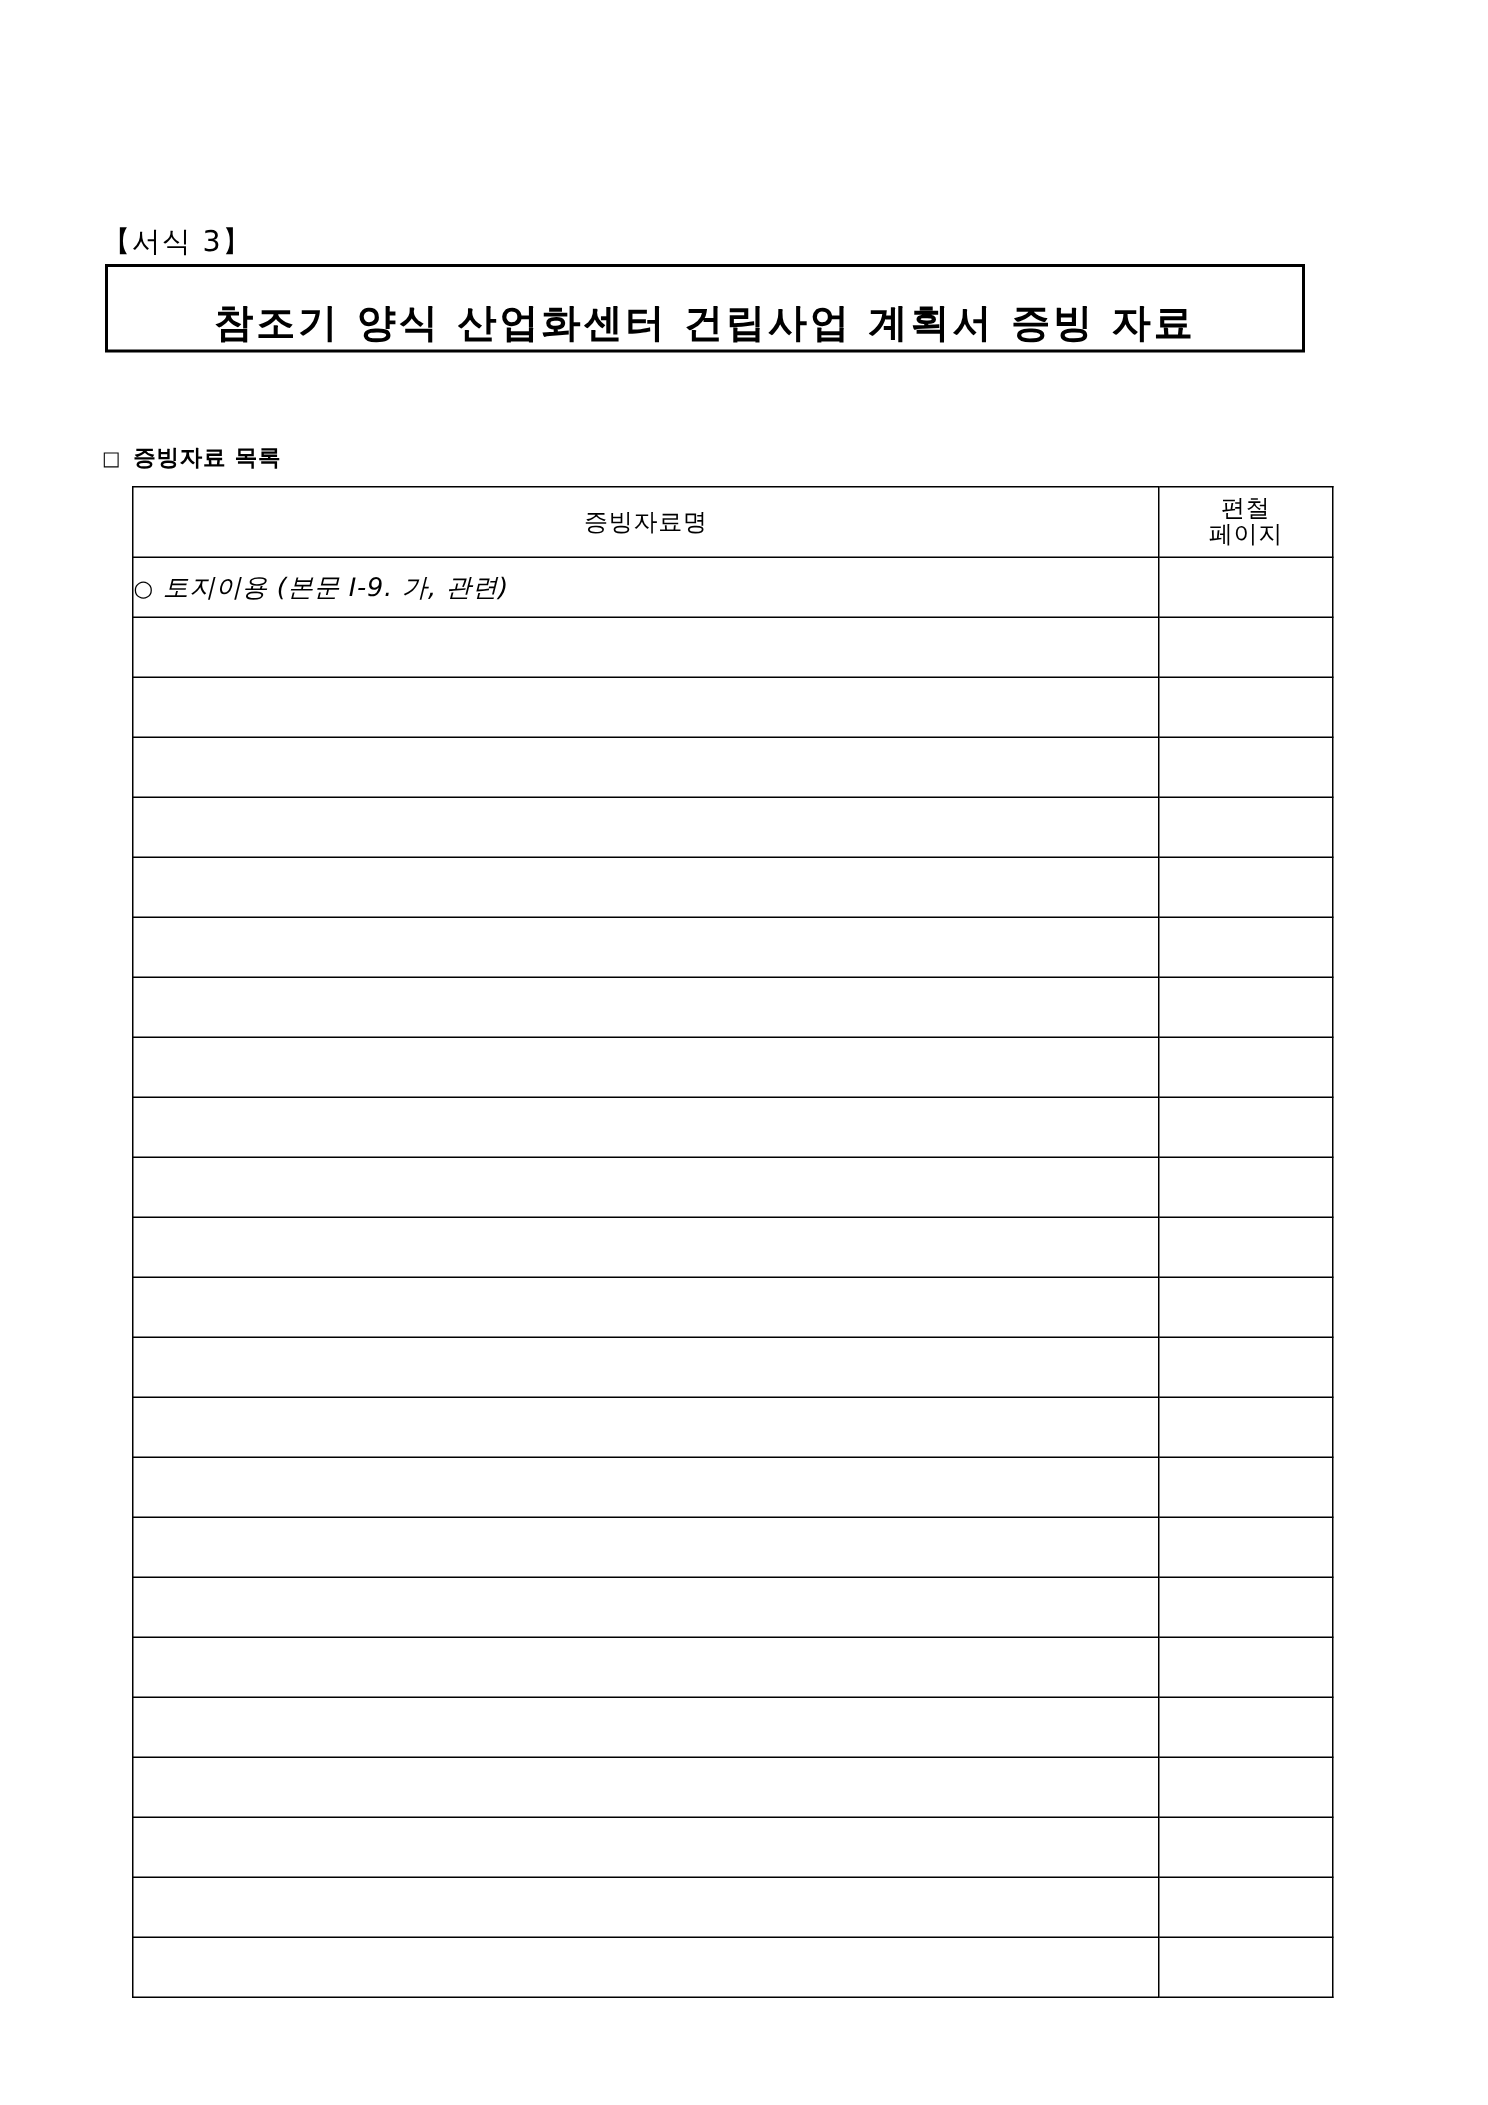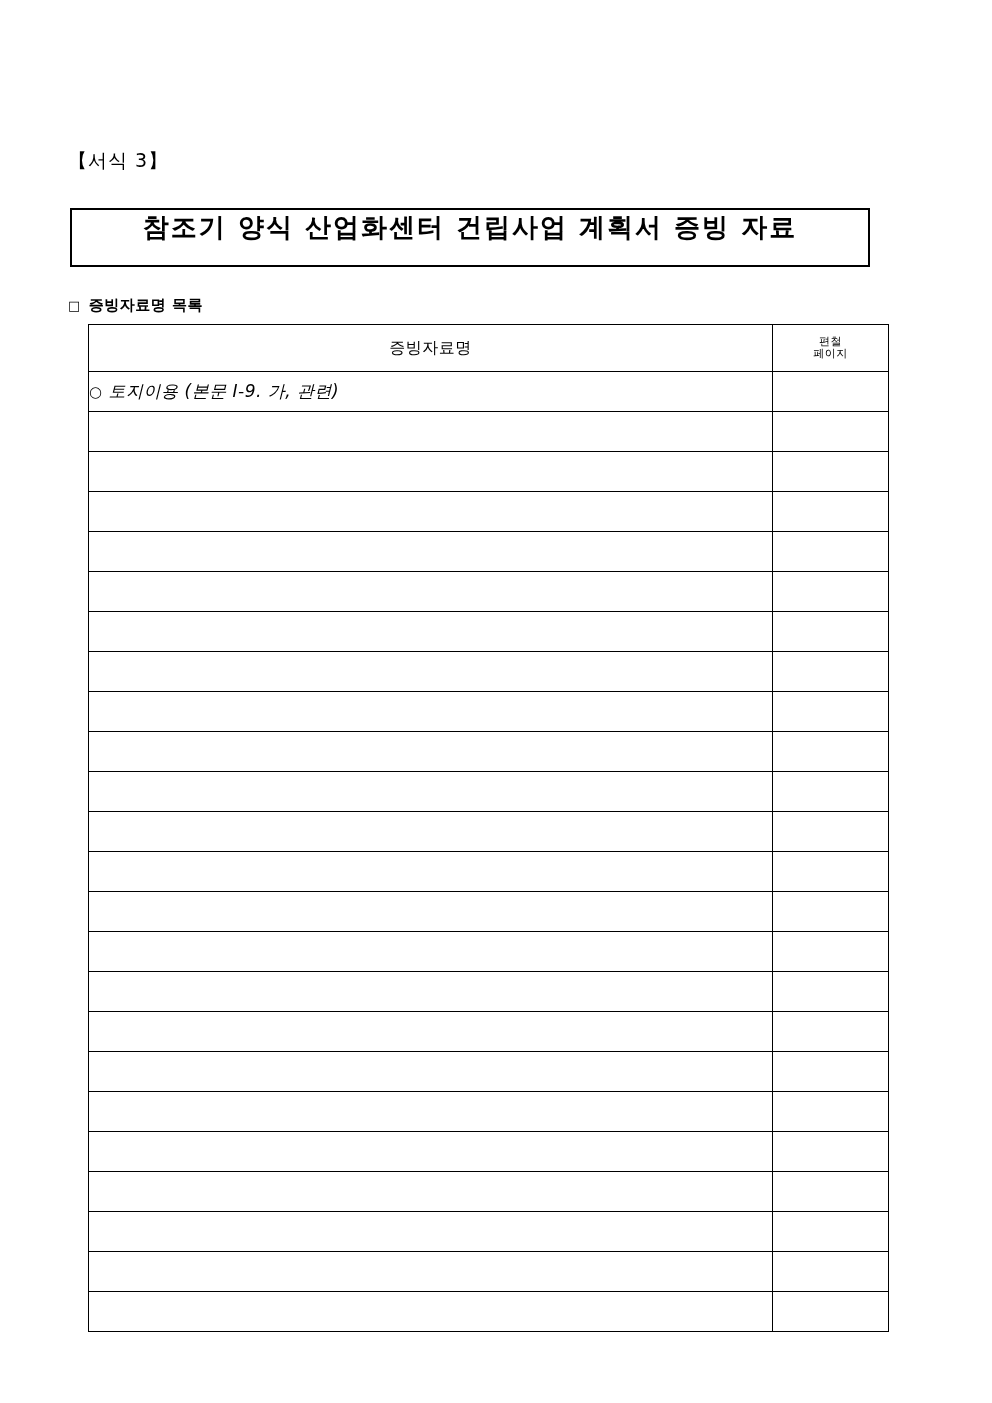--- a/index.html
+++ b/index.html
@@ -36,27 +36,27 @@
     letter-spacing: 1px;
     font-weight: 400;
     white-space: nowrap;
     font-family: "DejaVu Sans", "Liberation Sans", sans-serif;
   }
 
   
   .title-box {
     position: absolute;
     left: 70px;
-    top: 196px;
+    top: 164px;
     width: 800px;
     height: 59px;
     border: 2px solid #000000;
     box-sizing: border-box;
     display: flex;
-    align-items: flex-start;
+    align-items: flex-end;
     justify-content: center;
   }
   .title-text {
     font-size: 26px;
     font-weight: 700;
     letter-spacing: 2px;
     white-space: nowrap;
   }
 
   
@@ -97,21 +97,21 @@
     height: 46px;
     font-size: 16px;
     font-weight: 400;
     text-align: center;
     vertical-align: middle;
     letter-spacing: 0.5px;
   }
   .col-name { width: 684px; }
   .col-page { width: 116px; }
   .page-head-inner {
-    font-size: 11px;
+    font-size: 16px;
     line-height: 1.05;
     letter-spacing: 0.5px;
   }
   .evidence-table tbody td {
     height: 39px;
     vertical-align: middle;
   }
   .cell-name {
     padding-left: 22px;
     font-size: 17px;
@@ -135,21 +135,21 @@
 <div class="page">
 
   <div class="form-tag">【서식 3】</div>
 
   <div class="title-box">
     <span class="title-text">참조기 양식 산업화센터 건립사업 계획서 증빙 자료</span>
   </div>
 
   <div class="section-label">
     <span class="square-bullet">□</span>
-    <span>증빙자료명 목록</span>
+    <span>증빙자료 목록</span>
   </div>
 
   <table class="evidence-table">
     <colgroup>
       <col class="col-name">
       <col class="col-page">
     </colgroup>
     <thead>
       <tr>
         <th>증빙자료명</th>

